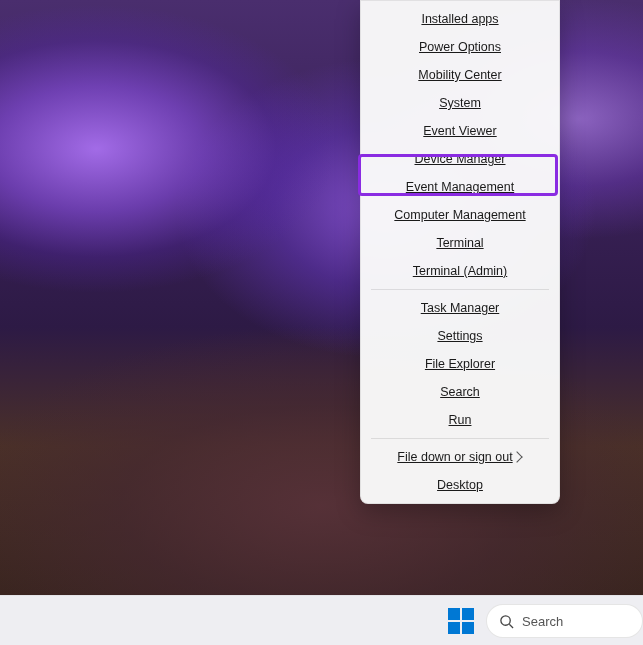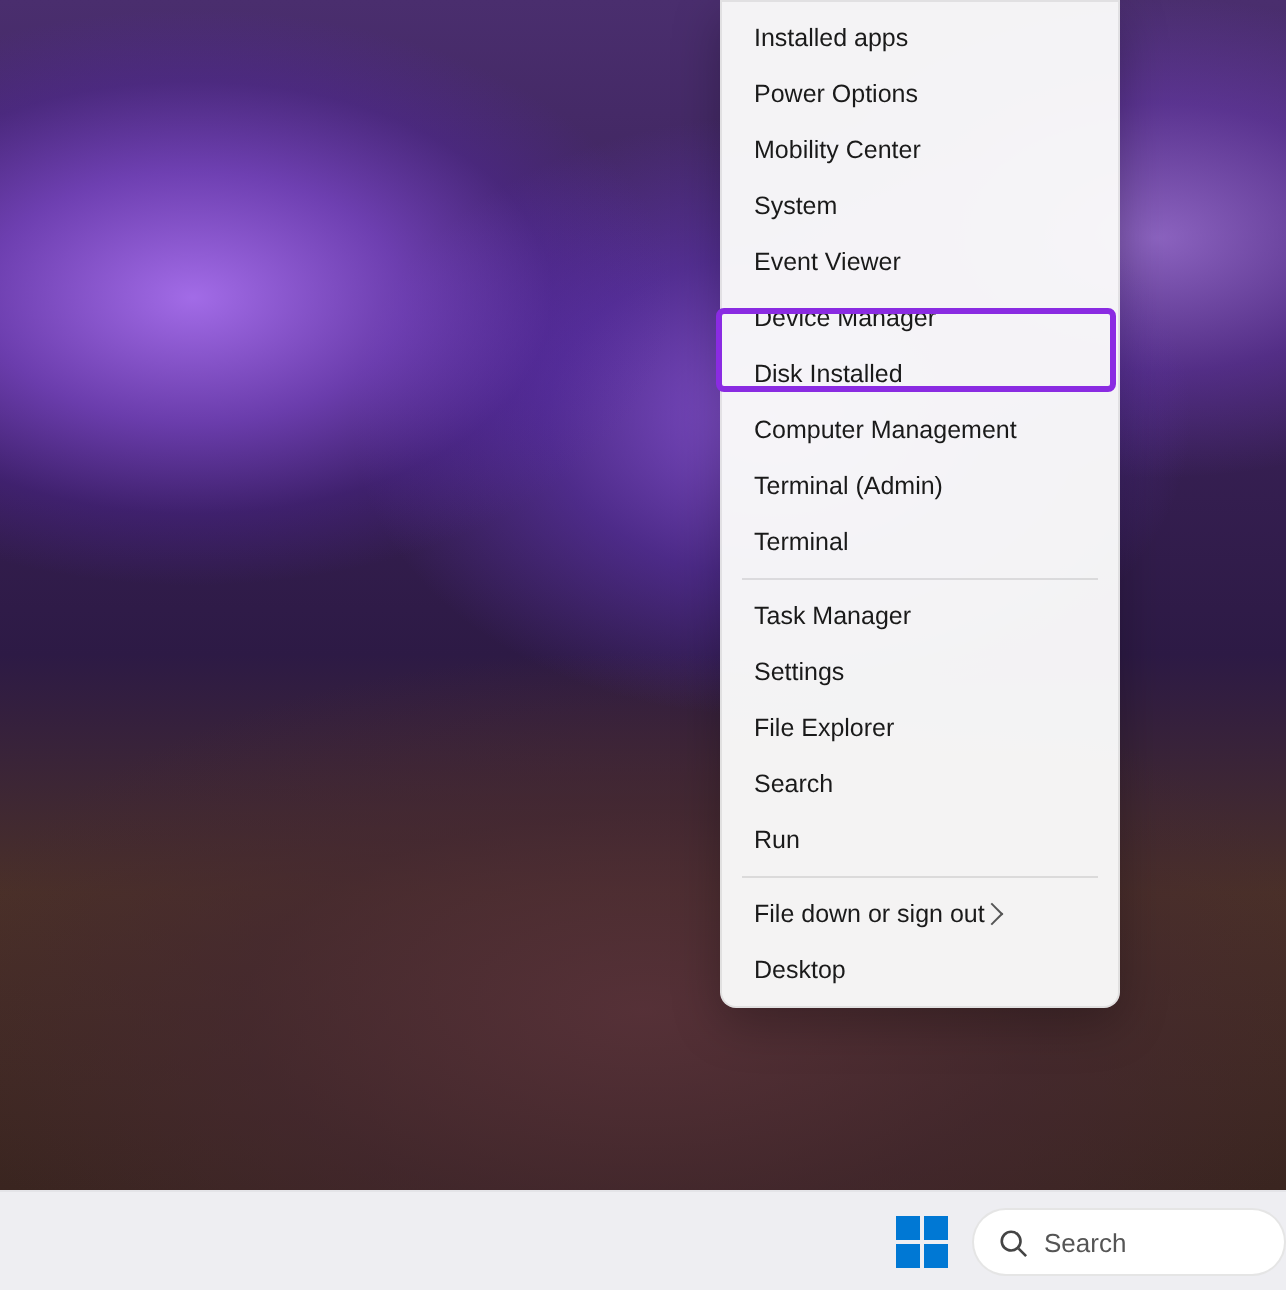--- a/index.html
+++ b/index.html
@@ -34,21 +34,22 @@
       padding: 4px;
       font-size: 12.5px;
       color: #1a1a1a;
     }
     .menu-item {
       padding: 7px 12px;
       border-radius: 4px;
       cursor: pointer;
       display: flex;
       align-items: center;
-      justify-content: flex-start;
+      justify-content: center;
+      text-decoration: underline;
     }
     .menu-sep {
       height: 1px;
       background: rgba(0,0,0,0.1);
       margin: 4px 6px;
     }
     .highlight-box {
       position: absolute;
       left: 358px;
       top: 154px;
@@ -129,30 +130,30 @@
   <div class="menu-item">
       <span>System</span>
     </div>
   <div class="menu-item">
       <span>Event Viewer</span>
     </div>
   <div class="menu-item">
       <span>Device Manager</span>
     </div>
   <div class="menu-item">
-      <span>Disk Installed</span>
+      <span>Event Management</span>
     </div>
   <div class="menu-item">
       <span>Computer Management</span>
     </div>
   <div class="menu-item">
+      <span>Terminal</span>
+    </div>
+  <div class="menu-item">
       <span>Terminal (Admin)</span>
-    </div>
-  <div class="menu-item">
-      <span>Terminal</span>
     </div>
   <div class="menu-sep"></div>
 
   <div class="menu-item">
       <span>Task Manager</span>
     </div>
   <div class="menu-item">
       <span>Settings</span>
     </div>
   <div class="menu-item">

